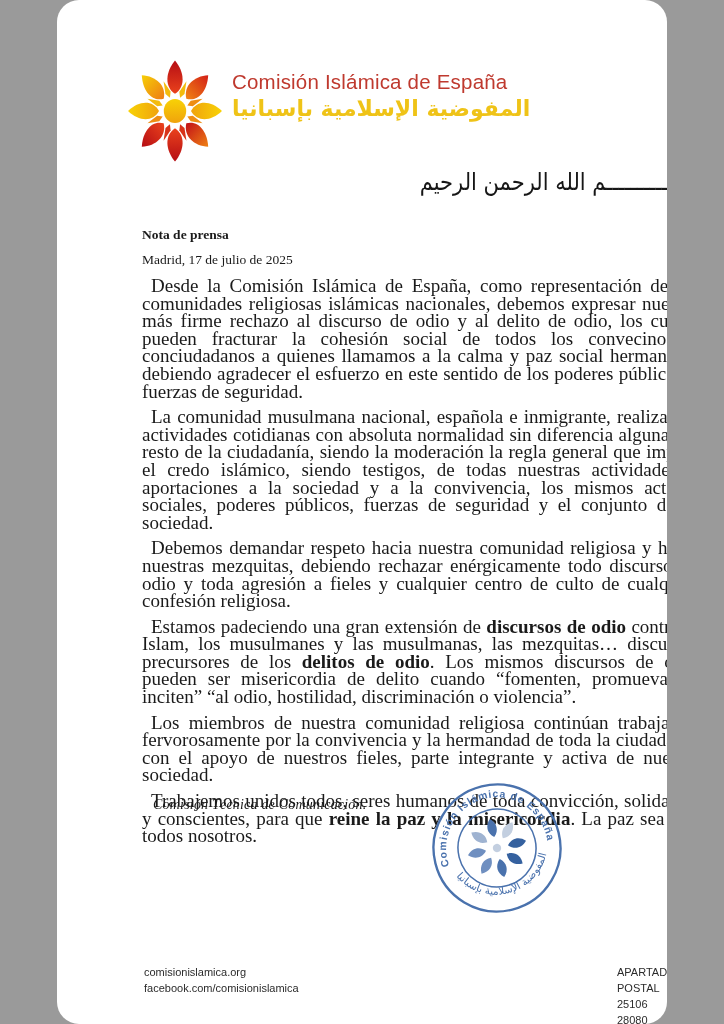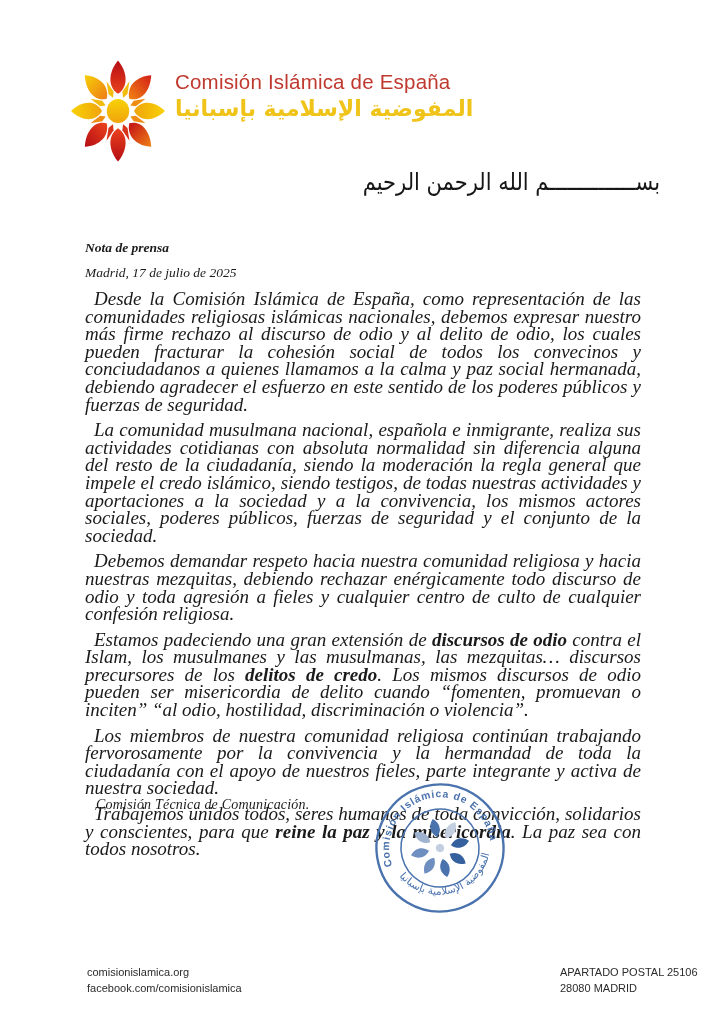--- a/index.html
+++ b/index.html
@@ -1,23 +1,24 @@
 <!DOCTYPE html>
 <html lang="es"><head>
 <meta charset="utf-8">
 <style>
   html,body{margin:0;padding:0;background:#9a9a9a;}
   .page{
     position:relative;
-    width:724px;height:1024px;
+    width:610px;height:1024px;
     background:#ffffff;
     margin:0 auto;
     overflow:hidden;
     font-family:"Liberation Serif", serif;
     color:#1a1a1a;
+    border-radius:22px;
   }
   
   .logo{position:absolute;left:54px;top:42px;width:128px;height:138px;}
   .org-names{position:absolute;left:175px;top:70px;width:300px;}
   .org-es{
     font-family:"Liberation Sans", sans-serif;
     font-size:20.5px;color:#bf392e;letter-spacing:.2px;white-space:nowrap;
   }
   .org-ar{
     direction:rtl;text-align:left;
@@ -26,21 +27,21 @@
     color:#efc317;white-space:nowrap;margin-top:1px;
   }
   .bismillah{
     position:absolute;left:438px;top:170px;width:222px;
     direction:rtl;text-align:center;
     font-family:"DejaVu Sans", sans-serif;
     font-size:21px;color:#161616;white-space:nowrap;
     transform:scaleY(1.15);
   }
   
-  .body{position:absolute;left:85px;top:240px;width:556px;font-style:italic;}
+  .body{position:absolute;left:85px;top:227px;width:556px;}
   .kicker{font-size:13.5px;font-weight:bold;margin:0 0 9px 0;}
   .dateline{font-size:13.5px;margin:0 0 9px 0;}
   .doc-title{font-size:17px;font-weight:bold;margin:0 0 9px 0;letter-spacing:.1px;}
   .paras p{
     font-size:19px;line-height:17.6px;
     text-align:justify;text-indent:9px;
     margin:8px 0 7px 0;
   }
   .paras p b{font-weight:bold;}
   
@@ -117,21 +118,21 @@
 
   <div class="bismillah">بســــــــــــــم الله الرحمن الرحيم</div>
 
   <main class="body">
     <p class="kicker">Nota de prensa</p>
     <p class="dateline">Madrid, 17 de julio de 2025</p>
     <div class="paras" id="paragraphs">
         <p><span>Desde la Comisión Islámica de España, como representación de las comunidades religiosas islámicas nacionales, debemos expresar nuestro más firme rechazo al discurso de odio y al delito de odio, los cuales pueden fracturar la cohesión social de todos los convecinos y conciudadanos a quienes llamamos a la calma y paz social hermanada, debiendo agradecer el esfuerzo en este sentido de los poderes públicos y fuerzas de seguridad.</span></p>
         <p><span>La comunidad musulmana nacional, española e inmigrante, realiza sus actividades cotidianas con absoluta normalidad sin diferencia alguna del resto de la ciudadanía, siendo la moderación la regla general que impele el credo islámico, siendo testigos, de todas nuestras actividades y aportaciones a la sociedad y a la convivencia, los mismos actores sociales, poderes públicos, fuerzas de seguridad y el conjunto de la sociedad.</span></p>
         <p><span>Debemos demandar respeto hacia nuestra comunidad religiosa y hacia nuestras mezquitas, debiendo rechazar enérgicamente todo discurso de odio y toda agresión a fieles y cualquier centro de culto de cualquier confesión religiosa.</span></p>
-        <p><span>Estamos padeciendo una gran extensión de </span><b>discursos de odio</b><span> contra el Islam, los musulmanes y las musulmanas, las mezquitas… discursos precursores de los </span><b>delitos de credo</b><span>. Los mismos discursos de odio pueden ser misericordia de delito cuando “fomenten, promuevan o inciten” “al odio, hostilidad, discriminación o violencia”.</span></p>
+        <p><span>Estamos padeciendo una gran extensión de </span><b>discursos de odio</b><span> contra el Islam, los musulmanes y las musulmanas, las mezquitas… discursos precursores de los </span><b>delitos de odio</b><span>. Los mismos discursos de odio pueden ser misericordia de delito cuando “fomenten, promuevan o inciten” “al odio, hostilidad, discriminación o violencia”.</span></p>
         <p><span>Los miembros de nuestra comunidad religiosa continúan trabajando fervorosamente por la convivencia y la hermandad de toda la ciudadanía con el apoyo de nuestros fieles, parte integrante y activa de nuestra sociedad.</span></p>
         <p><span>Trabajemos unidos todos, seres humanos de toda convicción, solidarios y conscientes, para que </span><b>reine la paz y la misericordia</b><span>. La paz sea con todos nosotros.</span></p>
       </div>
   </main>
 
   <div class="signature">Comisión Técnica de Comunicación.</div>
 
   <div class="stamp">
     <svg viewBox="0 0 150 150" width="136" height="136" aria-hidden="true">
       <defs>

